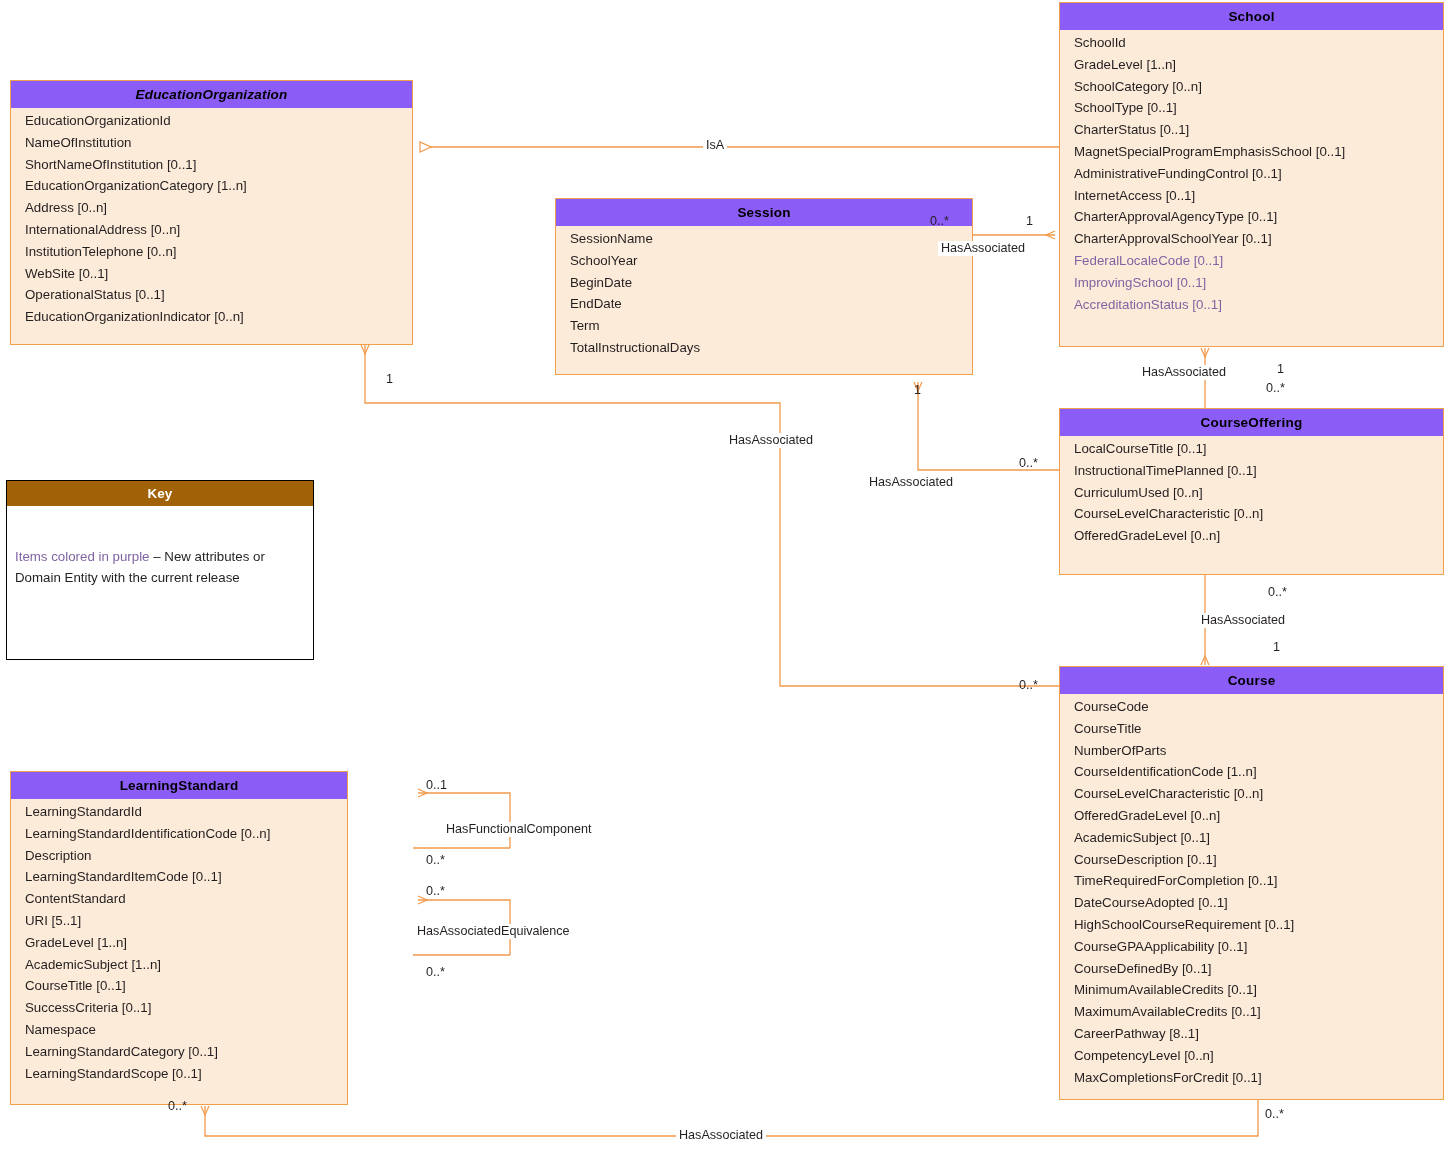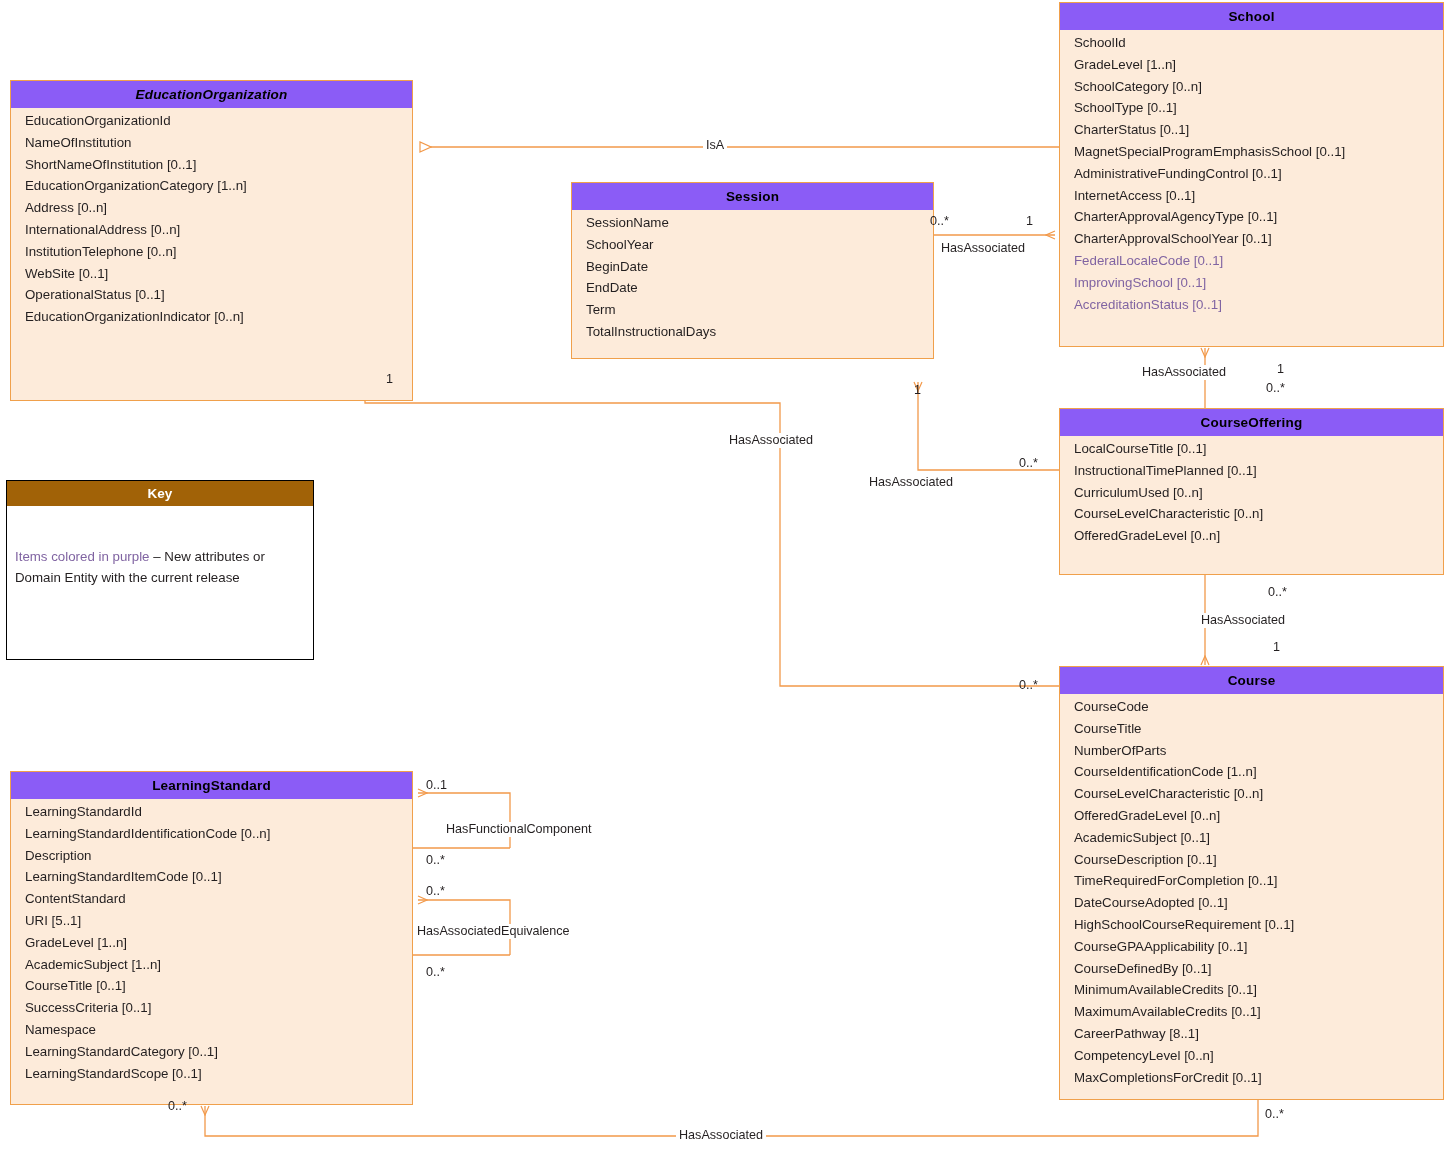--- a/index.html
+++ b/index.html
@@ -124,37 +124,37 @@
         <div class="attr">AdministrativeFundingControl [0..1]</div>
         <div class="attr">InternetAccess [0..1]</div>
         <div class="attr">CharterApprovalAgencyType [0..1]</div>
         <div class="attr">CharterApprovalSchoolYear [0..1]</div>
         <div class="attr purple">FederalLocaleCode [0..1]</div>
         <div class="attr purple">ImprovingSchool [0..1]</div>
         <div class="attr purple">AccreditationStatus [0..1]</div>
       </div>
   </div>
 
-  <div class="uml-class" style="left:10px;top:80px;width:403px;height:321px;">
+  <div class="uml-class" style="left:10px;top:80px;width:403px;height:265px;">
     <div class="uml-header abstract">EducationOrganization</div>
     <div class="uml-attrs">
         <div class="attr">EducationOrganizationId</div>
         <div class="attr">NameOfInstitution</div>
         <div class="attr">ShortNameOfInstitution [0..1]</div>
         <div class="attr">EducationOrganizationCategory [1..n]</div>
         <div class="attr">Address [0..n]</div>
         <div class="attr">InternationalAddress [0..n]</div>
         <div class="attr">InstitutionTelephone [0..n]</div>
         <div class="attr">WebSite [0..1]</div>
         <div class="attr">OperationalStatus [0..1]</div>
         <div class="attr">EducationOrganizationIndicator [0..n]</div>
       </div>
   </div>
 
-  <div class="uml-class" style="left:555px;top:182px;width:363px;height:177px;margin-left:16px;">
+  <div class="uml-class" style="left:555px;top:198px;width:418px;height:177px;">
     <div class="uml-header">Session</div>
     <div class="uml-attrs">
         <div class="attr">SessionName</div>
         <div class="attr">SchoolYear</div>
         <div class="attr">BeginDate</div>
         <div class="attr">EndDate</div>
         <div class="attr">Term</div>
         <div class="attr">TotalInstructionalDays</div>
       </div>
   </div>
@@ -187,21 +187,21 @@
         <div class="attr">CourseGPAApplicability [0..1]</div>
         <div class="attr">CourseDefinedBy [0..1]</div>
         <div class="attr">MinimumAvailableCredits [0..1]</div>
         <div class="attr">MaximumAvailableCredits [0..1]</div>
         <div class="attr">CareerPathway [8..1]</div>
         <div class="attr">CompetencyLevel [0..n]</div>
         <div class="attr">MaxCompletionsForCredit [0..1]</div>
       </div>
   </div>
 
-  <div class="uml-class" style="left:10px;top:771px;width:403px;height:334px;">
+  <div class="uml-class" style="left:10px;top:771px;width:338px;height:334px;">
     <div class="uml-header">LearningStandard</div>
     <div class="uml-attrs">
         <div class="attr">LearningStandardId</div>
         <div class="attr">LearningStandardIdentificationCode [0..n]</div>
         <div class="attr">Description</div>
         <div class="attr">LearningStandardItemCode [0..1]</div>
         <div class="attr">ContentStandard</div>
         <div class="attr">URI [5..1]</div>
         <div class="attr">GradeLevel [1..n]</div>
         <div class="attr">AcademicSubject [1..n]</div>

